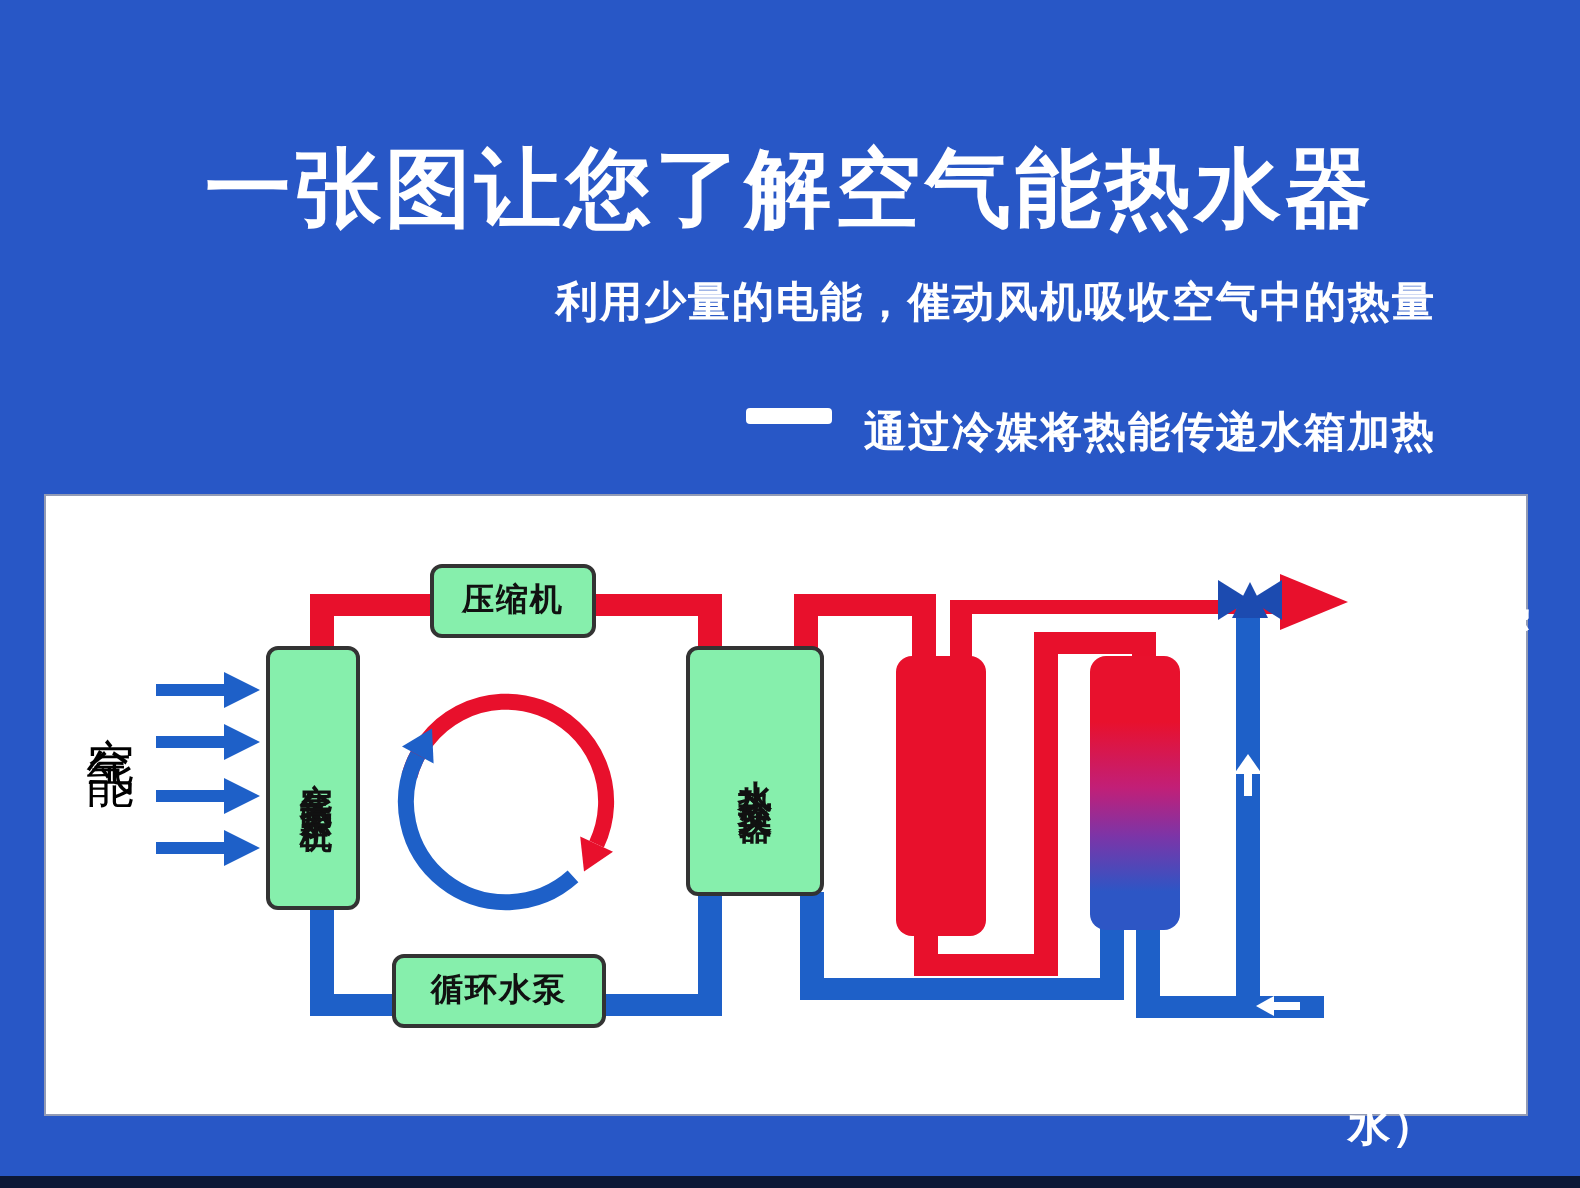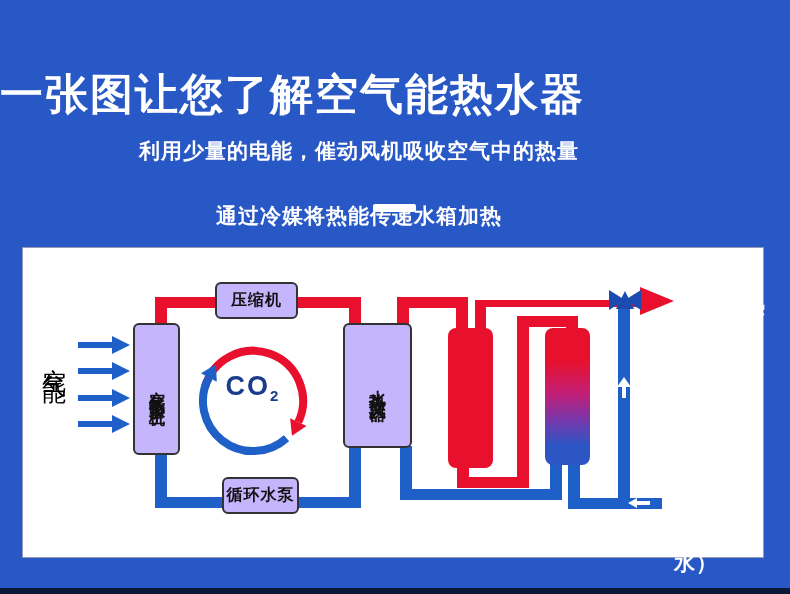--- a/index.html
+++ b/index.html
@@ -4,43 +4,43 @@
 <style>
   html,body{margin:0;padding:0;}
   body{
     width:790px;height:594px;position:relative;overflow:hidden;
     background:var(--background,#2857c6);
     font-family:"Liberation Sans","DejaVu Sans",sans-serif;
   }
   .abs{position:absolute;}
   
   .title{
-    left:0;top:66px;width:790px;
+    left:0;top:66px;width:790px;text-align:center;
     color:var(--text-light,#fff);font-size:43px;font-weight:700;letter-spacing:2px;
   }
   .subtitle{
-    left:0;width:718px;text-align:center;color:var(--text-light,#fff);
+    left:0;width:718px;text-align:right;color:var(--text-light,#fff);
     font-size:21px;font-weight:600;letter-spacing:1px;
   }
   .sub1{top:137px;}
   .sub2{top:166px;margin-top:36px;}
   .dash{left:373px;top:204px;width:43px;height:8px;background:var(--text-light,#fff);border-radius:2px;}
   
   .panel{
     left:22px;top:247px;width:742px;height:311px;background:var(--panel,#fff);
     border:1px solid rgba(13,34,90,.45);box-sizing:border-box;
   }
   .footer-bar{left:0;top:588px;width:790px;height:6px;background:var(--footer-bar,#0c1836);}
   
   .pipe{position:absolute;z-index:2;}
   .hot{background:var(--hot,#e8102c);}
   .cold{background:var(--cold,#1e60c8);}
   
   .box{
-    position:absolute;z-index:5;background:#c4b5fd;border:2px solid #333;border-radius:6px;
+    position:absolute;z-index:5;background:#86efac;border:2px solid #333;border-radius:6px;
     display:flex;align-items:center;justify-content:center;box-sizing:border-box;
     color:var(--text-dark,#111);font-weight:600;
   }
   .box.h{font-size:16px;letter-spacing:1px;}
   .box.v{writing-mode:vertical-rl;text-orientation:upright;font-size:16px;letter-spacing:3px;}
   
   .tank{position:absolute;z-index:4;border-radius:8px;}
   .tank-hot{background:var(--hot,#e8102c);}
   .tank-heating{background:linear-gradient(180deg,#e8112d 0%,#e8112d 24%,#c21f77 48%,#7b35a8 66%,#2d56c5 86%,#2d56c5 100%);}
   
@@ -131,36 +131,35 @@
 
 <div class="box h" style="left:215px;top:282px;width:83px;height:37px;">
   <span>压缩机</span>
 </div>
 <div class="box v" style="left:133px;top:323px;width:47px;height:132px;">
   <span>空气能热泵主机</span>
 </div>
 <div class="box v" style="left:343px;top:323px;width:69px;height:125px;font-size:17px;letter-spacing:4px;">
   <span>水热交换器</span>
 </div>
-<div class="box h" style="left:222px;top:477px;width:77px;height:37px;">
+<div class="box h" style="left:196px;top:477px;width:107px;height:37px;">
   <span>循环水泵</span>
 </div>
 
 <div class="tank tank-hot" style="left:448px;top:328px;width:45px;height:140px;"></div>
 <div class="tank tank-heating" style="left:545px;top:328px;width:45px;height:137px;"></div>
 
 <div class="abs co2-wrap">
   <svg width="120" height="120" viewBox="0 0 120 120">
     <path d="M 11.7 47.1 A 50 50 0 1 1 105.3 81.1" fill="none" stroke="var(--hot,#e8102c)" stroke-width="8"></path>
     <path d="M 93.5 97.2 A 50 50 0 0 1 15.9 36.5" fill="none" stroke="var(--cold,#1e60c8)" stroke-width="8"></path>
     <polygon points="99.0,94.8 113.5,84.9 97.1,77.3" fill="var(--hot,#e8102c)"></polygon>
     <polygon points="23.0,23.3 8.0,32.3 23.8,40.7" fill="var(--cold,#1e60c8)"></polygon>
   </svg>
   <div class="co2-text">
-    <div class="co2-formula"><span>CO</span><sub>2</sub></div>
   </div>
 </div>
 
 <svg class="abs valve" width="38" height="32" viewBox="0 0 38 32">
   <polygon points="3,5 19,15 3,25" fill="var(--valve,#1c4bb0)"></polygon>
   <polygon points="35,5 19,15 35,25" fill="var(--valve,#1c4bb0)"></polygon>
   <polygon points="19,6 10,24 28,24" fill="var(--valve,#1c4bb0)"></polygon>
 </svg>
 <div class="abs outlet-arrow"></div>
 <div class="flow-label outlet-label">出水（热水）</div>

